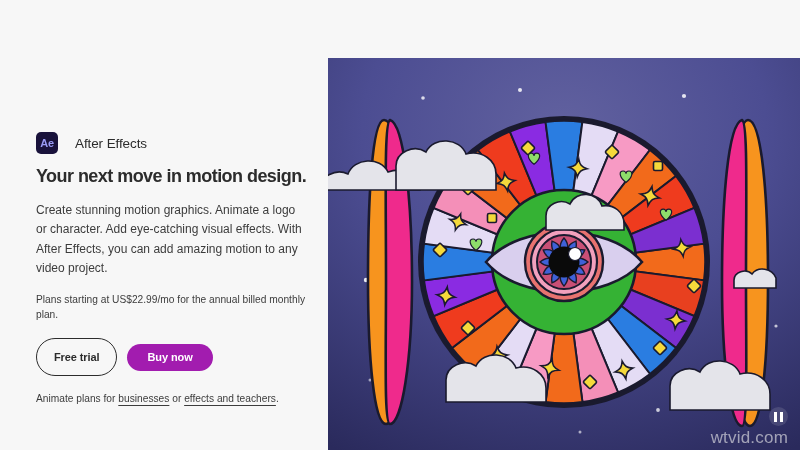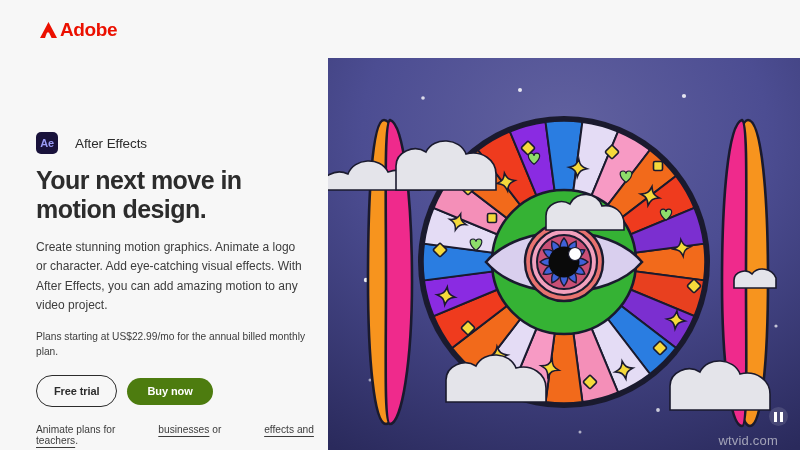--- a/index.html
+++ b/index.html
@@ -24,83 +24,76 @@
   .product{display:flex;align-items:center;gap:17px;margin-bottom:12px;}
   .ae-badge{
     width:22px;height:22px;border-radius:5px;background:#19123b;
     color:#9a9bf5;font-size:11px;font-weight:bold;
     display:flex;align-items:center;justify-content:center;
     letter-spacing:-0.2px;flex:none;
   }
   .product-name{font-size:13.5px;font-weight:normal;color:#2c2c2c;letter-spacing:-0.1px;}
 
   h1.headline{
-    margin:0 0 14px 0;font-size:25px;line-height:1.16;font-weight:bold;
+    margin:0 0 14px 0;font-size:18px;line-height:1.16;font-weight:bold;
     color:#2c2c2c;letter-spacing:-0.55px;max-width:272px;
   }
   p.body-copy{
     margin:0 0 13px 0;font-size:12px;line-height:1.62;color:#3c3c3c;
     max-width:268px;letter-spacing:0.01px;
   }
   p.price-copy{
     margin:0 0 16px 0;font-size:10.2px;line-height:1.5;color:#3c3c3c;
     letter-spacing:0.01px;
   }
 
   .cta-row{display:flex;align-items:center;gap:10px;margin-bottom:17px;}
   .btn{
     border:none;cursor:pointer;border-radius:999px;
     font-family:"Liberation Sans",sans-serif;font-size:11px;font-weight:bold;
     display:inline-flex;align-items:center;justify-content:center;
     letter-spacing:-0.1px;
   }
   .btn-outline{
     background:transparent;border:1.4px solid #2c2c2c;color:#2c2c2c;
-    padding:12px 17px;height:32px;
+    padding:12px 17px;height:38px;
   }
   .btn-primary{
-    background:#4d7c0f;color:#ffffff;padding:0 20px;height:27px;
+    background:#a21caf;color:#ffffff;padding:0 20px;height:27px;
   }
 
   .browse{font-size:10.2px;color:#3c3c3c;letter-spacing:0.01px;}
-  .browse a{color:#3c3c3c;text-underline-offset:2.5px;margin-left:40px;}
+  .browse a{color:#3c3c3c;text-underline-offset:2.5px;}
 
   
   .art{
     position:absolute;left:328px;top:58px;width:472px;height:392px;
     overflow:hidden;
     background:linear-gradient(180deg,#5a5a9c 0%,#4c4d92 32%,#3b3a78 68%,#2b2a5e 100%);
   }
   .art svg{display:block;width:472px;height:392px;}
 
   .pause-btn{
     position:absolute;right:12px;bottom:24px;width:19px;height:19px;
     border-radius:50%;background:rgba(255,255,255,0.12);
     display:flex;align-items:center;justify-content:center;gap:2.5px;
     cursor:pointer;
   }
   .pause-btn i{display:block;width:3px;height:10px;background:#ffffff;}
   .watermark{
-    position:absolute;right:22px;bottom:2px;
-    font-size:13px;color:#cfcfd8;opacity:.72;letter-spacing:.2px;
+    position:absolute;right:12px;bottom:2px;
+    font-size:17px;color:#cfcfd8;opacity:.72;letter-spacing:.2px;
     font-family:"Liberation Sans",sans-serif;
   }
 </style>
 </head>
 <body>
 
 <div class="page">
 
-  <div class="brand">
-    <svg width="17" height="16" viewBox="0 0 17 16">
-      <path d="M8.5 0 L17 16 L11.6 16 L9.0 10.6 L5.3 10.6 L8.5 0 Z" fill="#eb1000"></path>
-      <path d="M8.5 0 L0 16 L5.0 16 L8.5 6.3 Z" fill="#eb1000"></path>
-    </svg>
-    <span class="brand-word">Adobe</span>
-  </div>
 
   <div class="copy">
 
     <div class="product">
       <span class="ae-badge">Ae</span>
       <span class="product-name">After Effects</span>
     </div>
 
     <h1 class="headline">Your next move in motion design.</h1>
 

